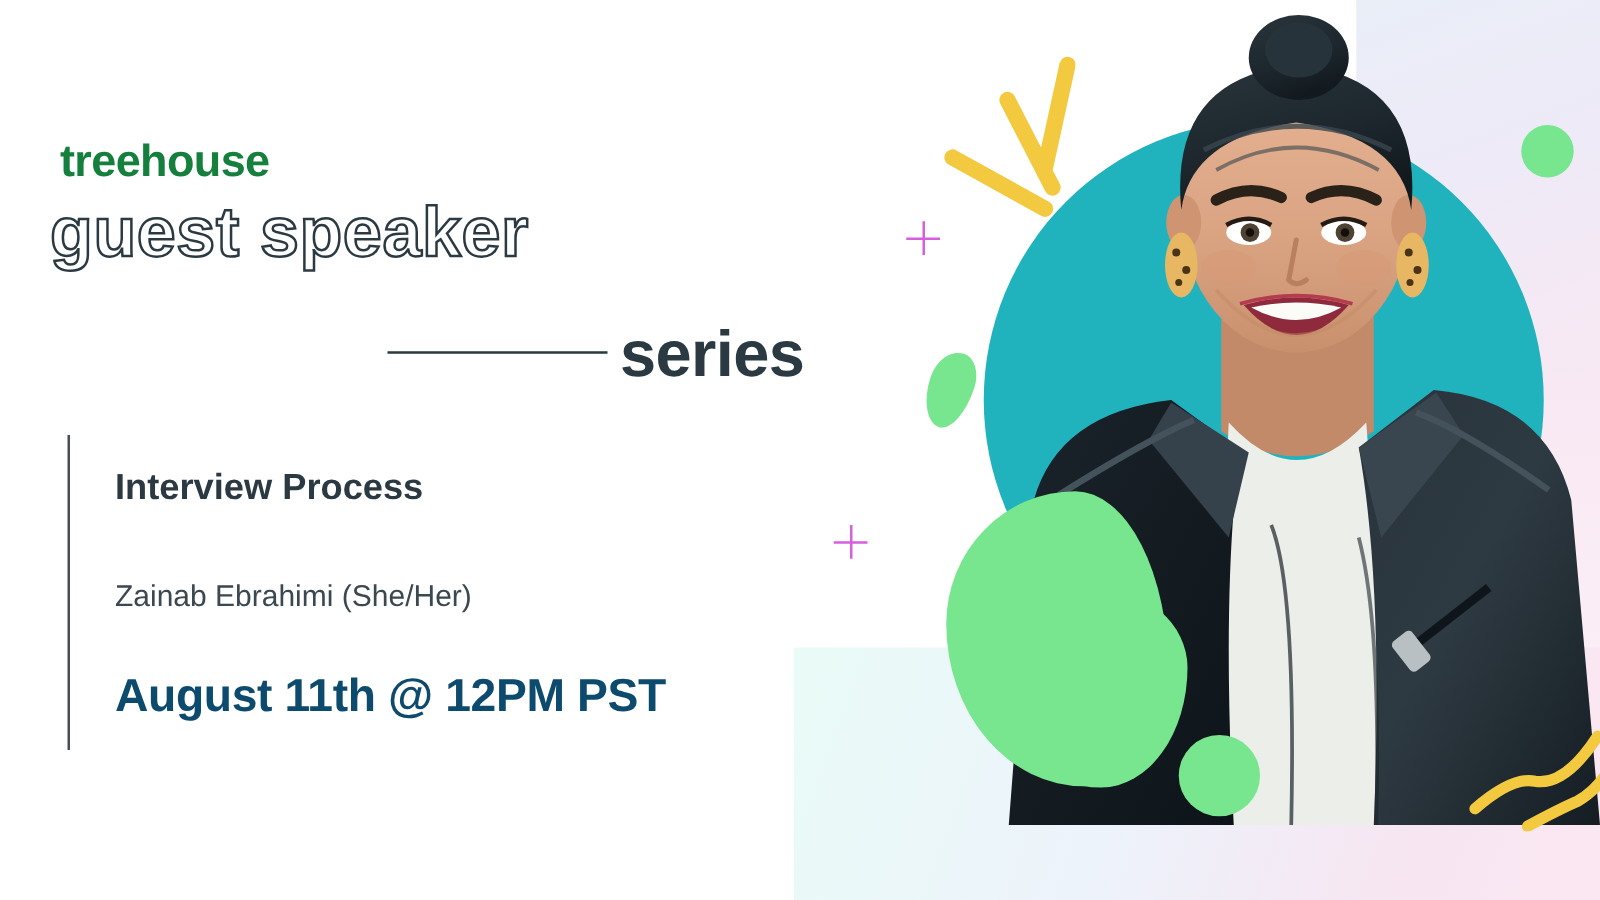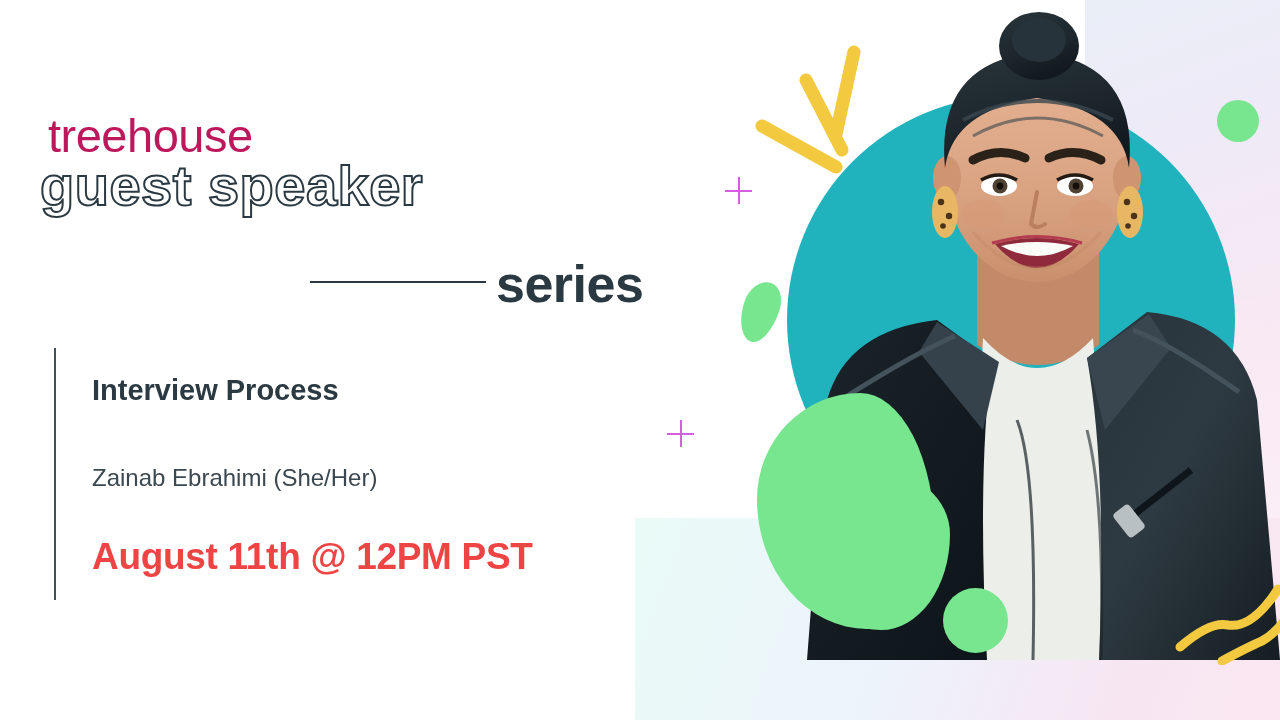--- a/index.html
+++ b/index.html
@@ -104,24 +104,24 @@
   }
   .plus::before { left: 50%; top: 0; width: 2px; height: 100%; margin-left: -1px; }
   .plus::after  { top: 50%; left: 0; height: 2px; width: 100%; margin-top: -1px; }
   .plus-1 { left: 725px; top: 177px; width: 27px; height: 27px; }
   .plus-2 { left: 667px; top: 420px; width: 27px; height: 27px; }
 
   
   .brand {
     position: absolute;
     left: 48px; top: 108px;
-    font-size: 47px;
-    font-weight: 400;
+    font-size: 36px;
+    font-weight: 700;
     letter-spacing: -0.5px;
-    color: #be185d;
+    color: #15803d;
   }
   .headline-outline {
     position: absolute;
     left: 40px; top: 158px;
     font-size: 56px;
     font-weight: 700;
     letter-spacing: 0.5px;
     color: transparent;
     -webkit-text-stroke: 2px #2b3a42;
     text-stroke: 2px #2b3a42;
@@ -170,21 +170,21 @@
     color: #3c4850;
   }
   .speaker span { display: block; text-align: right; }
 
   .datetime {
     position: absolute;
     left: 92px; top: 536px;
     font-size: 37px;
     font-weight: 700;
     letter-spacing: -0.3px;
-    color: #ef4444;
+    color: #0c4a6e;
   }
 </style>
 </head>
 <body>
 
 <div id="stage">
 
   <div class="panel-tr"></div>
   <div class="panel-rightlow"></div>
   <div class="panel-br"></div>

